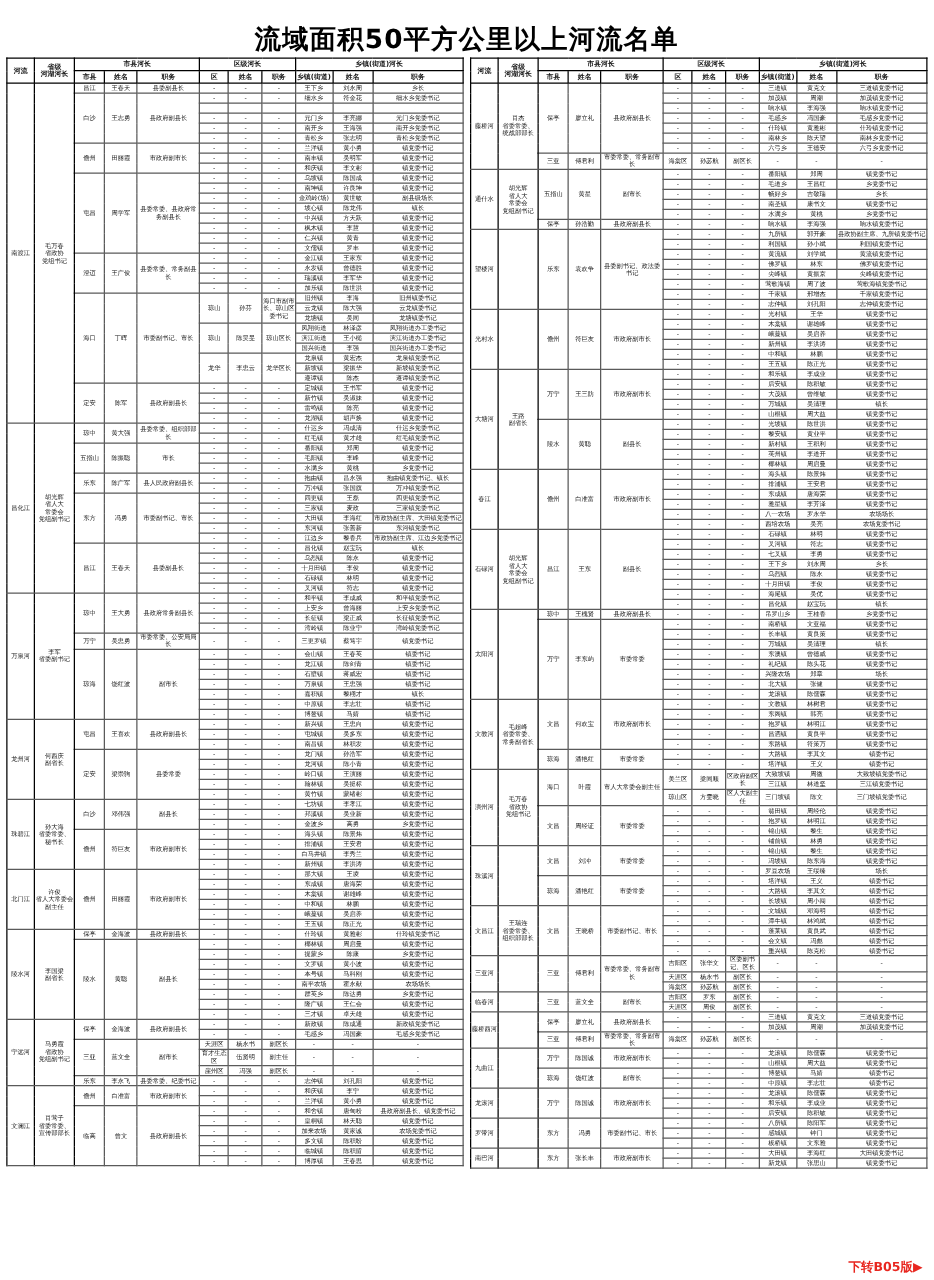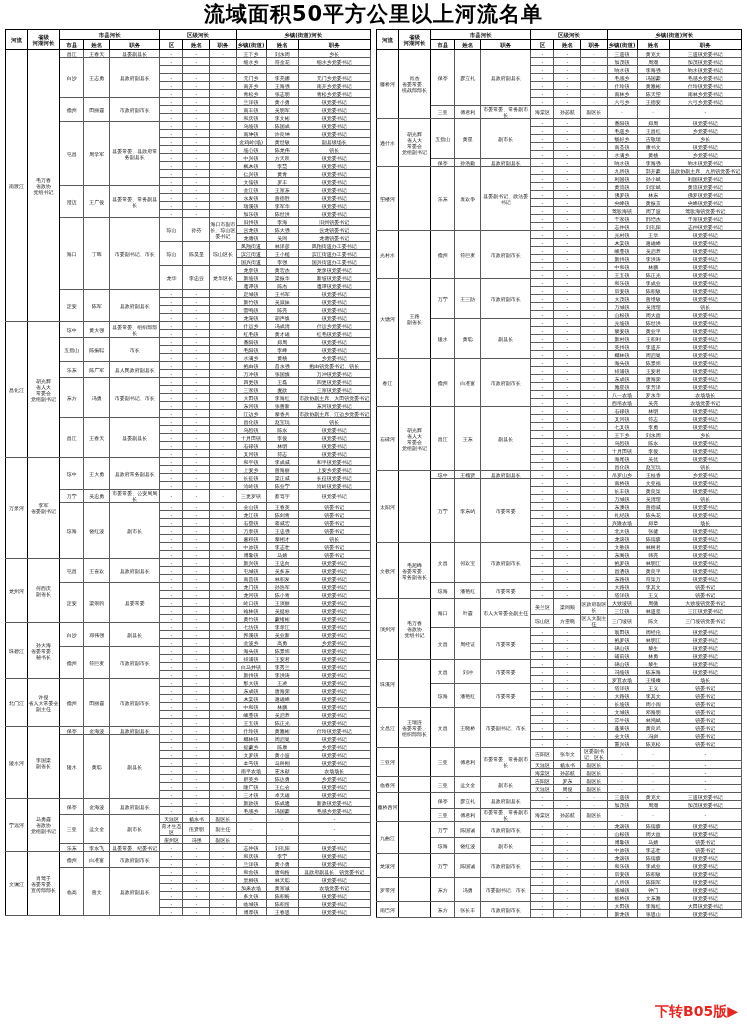--- a/index.html
+++ b/index.html
@@ -2,37 +2,37 @@
 <html><head>
 <meta charset="utf-8">
 <style>
   html,body{margin:0;padding:0;}
   body{
     width:747px;height:1024px;background:#ffffff;position:relative;overflow:hidden;
     font-family:"DejaVu Sans","Liberation Sans",sans-serif;color:#111;
   }
   .page-title{
     text-align:center;font-weight:bold;font-size:21px;line-height:26px;
-    letter-spacing:1px;color:#000;padding-top:1px;
+    letter-spacing:1px;color:#000;padding-top:18px;
   }
   .tables{display:flex;gap:5px;padding:2px 4px 0 5px;align-items:flex-start;}
   table{border-collapse:collapse;table-layout:fixed;width:366px;border:1.5px solid #000;}
   th,td{
     border:1px solid #5a5a5a;font-size:5px;line-height:6px;text-align:center;
     vertical-align:middle;padding:0;overflow:hidden;white-space:pre-line;
     word-break:break-all;color:#141414;
   }
   thead th{font-size:5.5px;font-weight:bold;border:1px solid #000;height:9px;}
   tbody tr{height:8px;}
   tr.river-start td{border-top:1.6px solid #000;}
   td.river-cell,td.chief-cell{border-left:1.5px solid #000;border-right:1px solid #000;}
   td.duty-cell{font-size:5px;}
   .footer-note{
     position:absolute;right:9px;bottom:3px;color:#e8261f;
-    font-size:14px;font-weight:bold;text-align:right;
+    font-size:10px;font-weight:bold;text-align:right;
   }
 </style>
 </head>
 <body>
 
 <div class="page-title">流域面积50平方公里以上河流名单</div>
 
 <div class="tables">
   <table>
     <colgroup>

